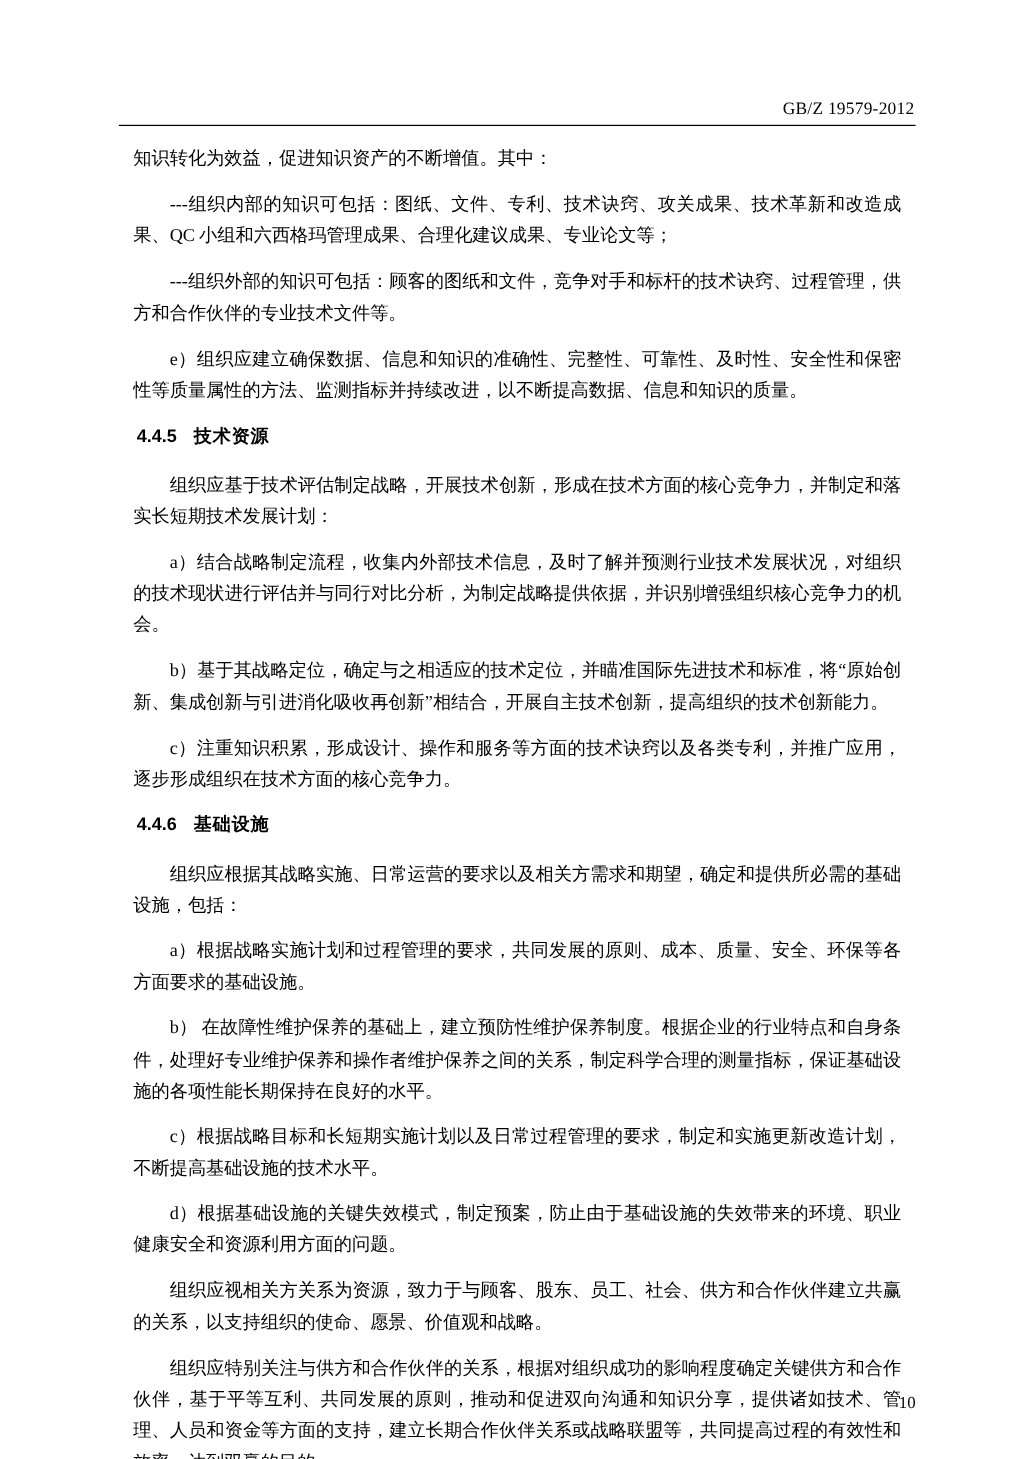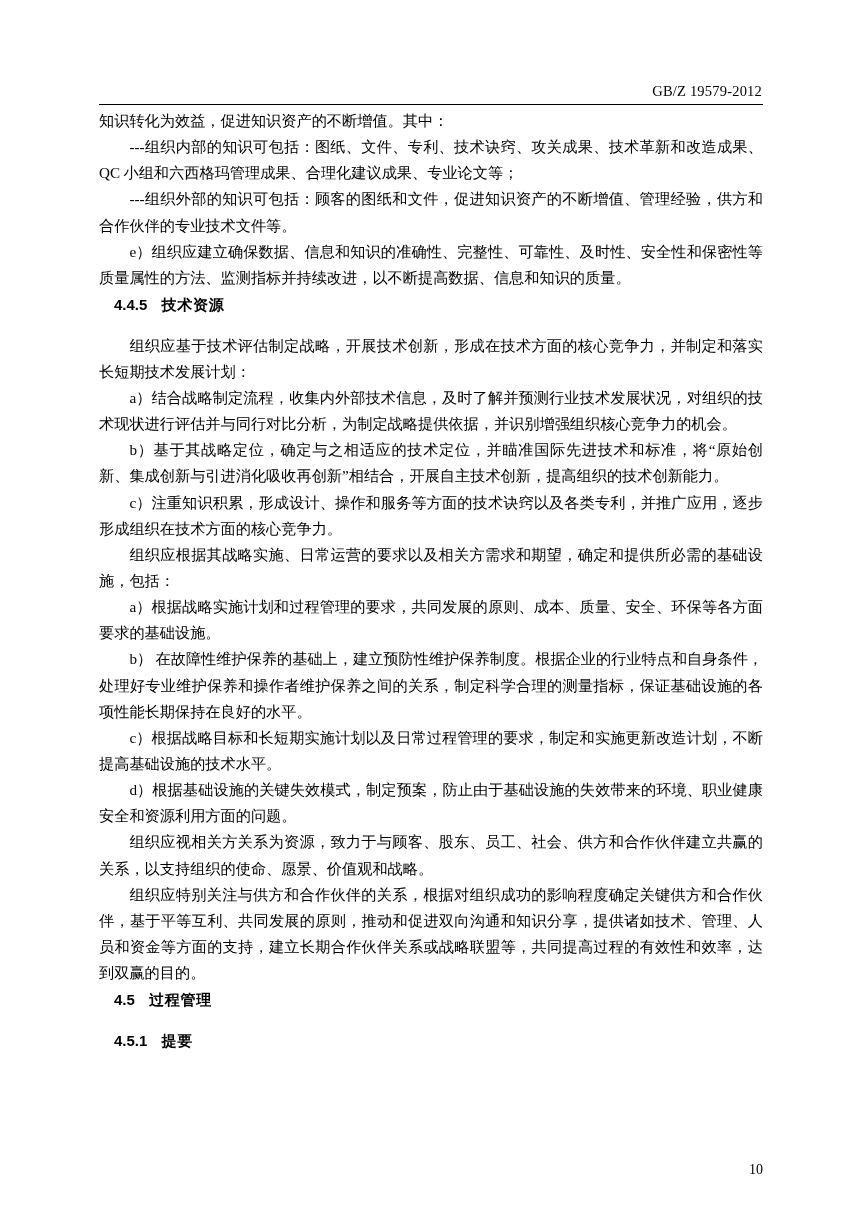--- a/index.html
+++ b/index.html
@@ -39,21 +39,21 @@
     height: 1px;
     background: #000000;
   }
   .content {
     position: absolute;
     top: 108px;
     left: 99px;
     width: 664px;
   }
   p {
-    margin: 0;
+    margin: 12px;
     font-size: 15.2px;
     line-height: 1.72;
     text-align: justify;
     text-justify: inter-ideograph;
   }
   .indent {
     text-indent: 2em;
   }
   .heading {
     margin: 15px;
@@ -84,33 +84,37 @@
 
 <div class="page">
 
   <div class="header">GB/Z 19579-2012</div>
   <div class="header-rule"></div>
 
   <div class="content">
 
     <p class="tight">知识转化为效益，促进知识资产的不断增值。其中：</p>
     <p class="indent tight">---组织内部的知识可包括：图纸、文件、专利、技术诀窍、攻关成果、技术革新和改造成果、QC 小组和六西格玛管理成果、合理化建议成果、专业论文等；</p>
-    <p class="indent tight">---组织外部的知识可包括：顾客的图纸和文件，促进知识资产的不断增值、管理经验，供方和合作伙伴的专业技术文件等。</p>
+    <p class="indent tight">---组织外部的知识可包括：顾客的图纸和文件，竞争对手和标杆的技术诀窍、过程管理，供方和合作伙伴的专业技术文件等。</p>
     <p class="indent tight">e）组织应建立确保数据、信息和知识的准确性、完整性、可靠性、及时性、安全性和保密性等质量属性的方法、监测指标并持续改进，以不断提高数据、信息和知识的质量。</p>
 
     <div class="heading heading-gap">
       <span>4.4.5</span>
       <span class="sp-wide" style="margin-left:10px">技术资源</span>
     </div>
 
     <p class="indent tight">组织应基于技术评估制定战略，开展技术创新，形成在技术方面的核心竞争力，并制定和落实长短期技术发展计划：</p>
     <p class="indent tight">a）结合战略制定流程，收集内外部技术信息，及时了解并预测行业技术发展状况，对组织的技术现状进行评估并与同行对比分析，为制定战略提供依据，并识别增强组织核心竞争力的机会。</p>
     <p class="indent tight">b）基于其战略定位，确定与之相适应的技术定位，并瞄准国际先进技术和标准，将“原始创新、集成创新与引进消化吸收再创新”相结合，开展自主技术创新，提高组织的技术创新能力。</p>
     <p class="indent tight">c）注重知识积累，形成设计、操作和服务等方面的技术诀窍以及各类专利，并推广应用，逐步形成组织在技术方面的核心竞争力。</p>
 
+    <div class="heading heading-gap">
+      <span>4.4.6</span>
+      <span class="sp-wide" style="margin-left:10px">基础设施</span>
+    </div>
 
     <p class="indent tight">组织应根据其战略实施、日常运营的要求以及相关方需求和期望，确定和提供所必需的基础设施，包括：</p>
     <p class="indent tight">a）根据战略实施计划和过程管理的要求，共同发展的原则、成本、质量、安全、环保等各方面要求的基础设施。</p>
     <p class="indent tight">b） 在故障性维护保养的基础上，建立预防性维护保养制度。根据企业的行业特点和自身条件，处理好专业维护保养和操作者维护保养之间的关系，制定科学合理的测量指标，保证基础设施的各项性能长期保持在良好的水平。</p>
     <p class="indent tight">c）根据战略目标和长短期实施计划以及日常过程管理的要求，制定和实施更新改造计划，不断提高基础设施的技术水平。</p>
     <p class="indent tight">d）根据基础设施的关键失效模式，制定预案，防止由于基础设施的失效带来的环境、职业健康安全和资源利用方面的问题。</p>
 
 
     <p class="indent tight">组织应视相关方关系为资源，致力于与顾客、股东、员工、社会、供方和合作伙伴建立共赢的关系，以支持组织的使命、愿景、价值观和战略。</p>
     <p class="indent tight">组织应特别关注与供方和合作伙伴的关系，根据对组织成功的影响程度确定关键供方和合作伙伴，基于平等互利、共同发展的原则，推动和促进双向沟通和知识分享，提供诸如技术、管理、人员和资金等方面的支持，建立长期合作伙伴关系或战略联盟等，共同提高过程的有效性和效率，达到双赢的目的。</p>

